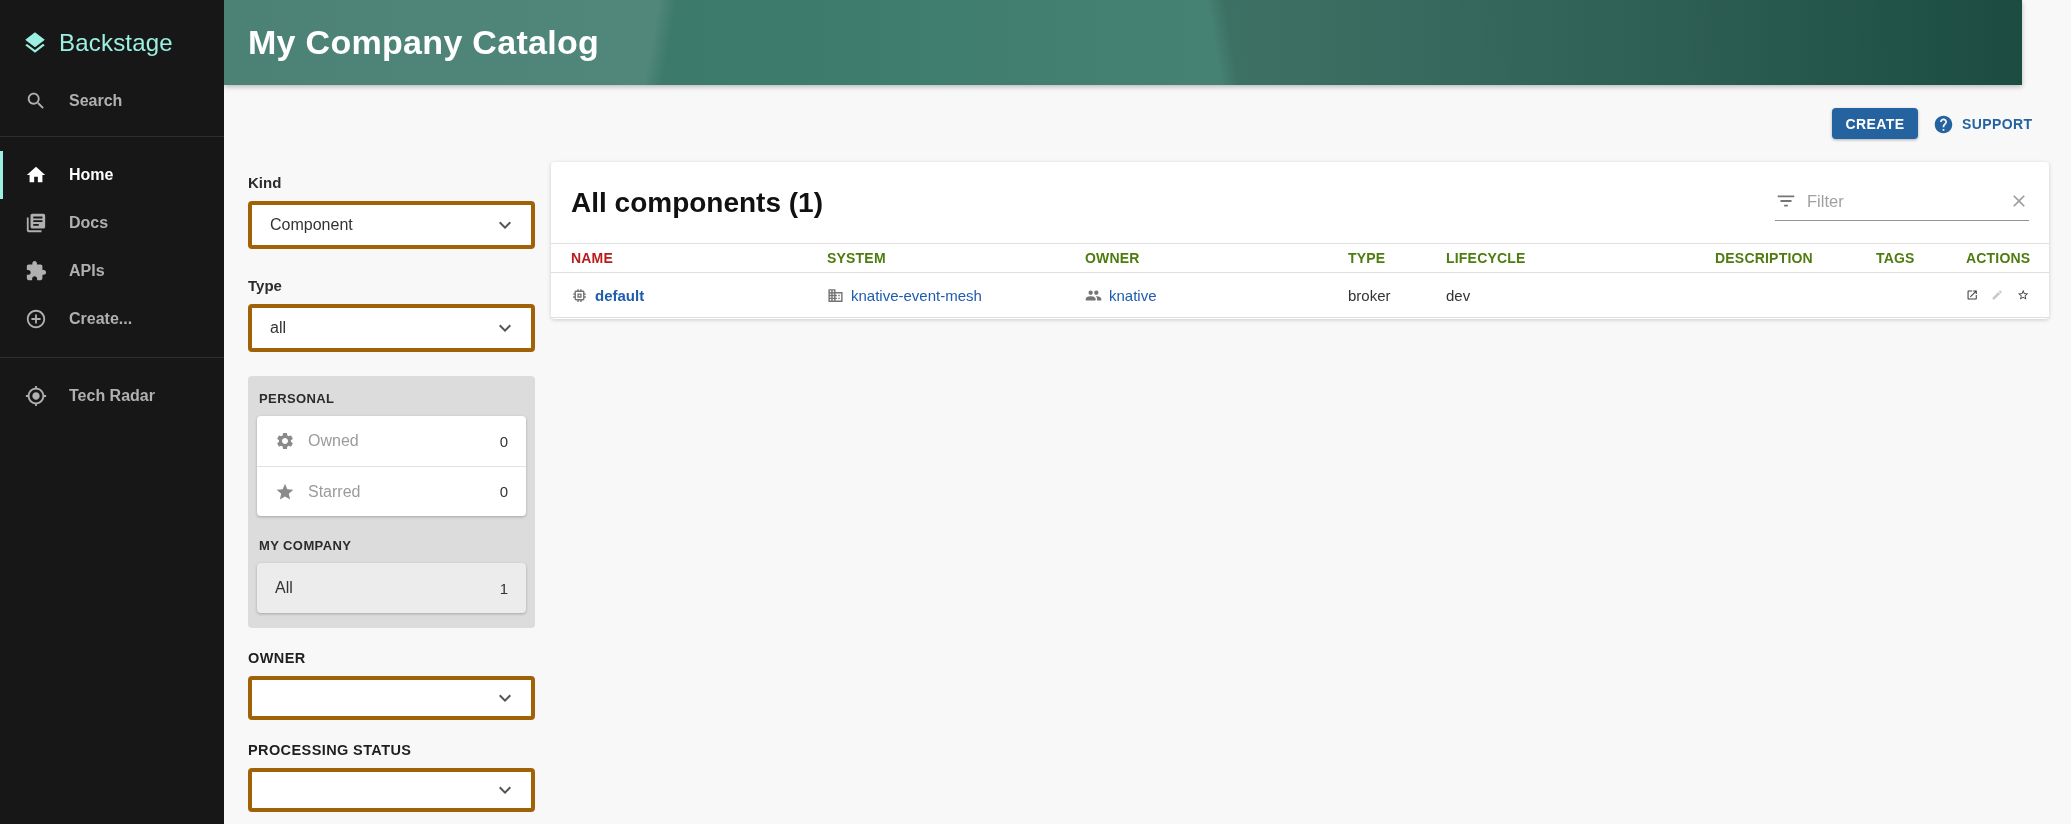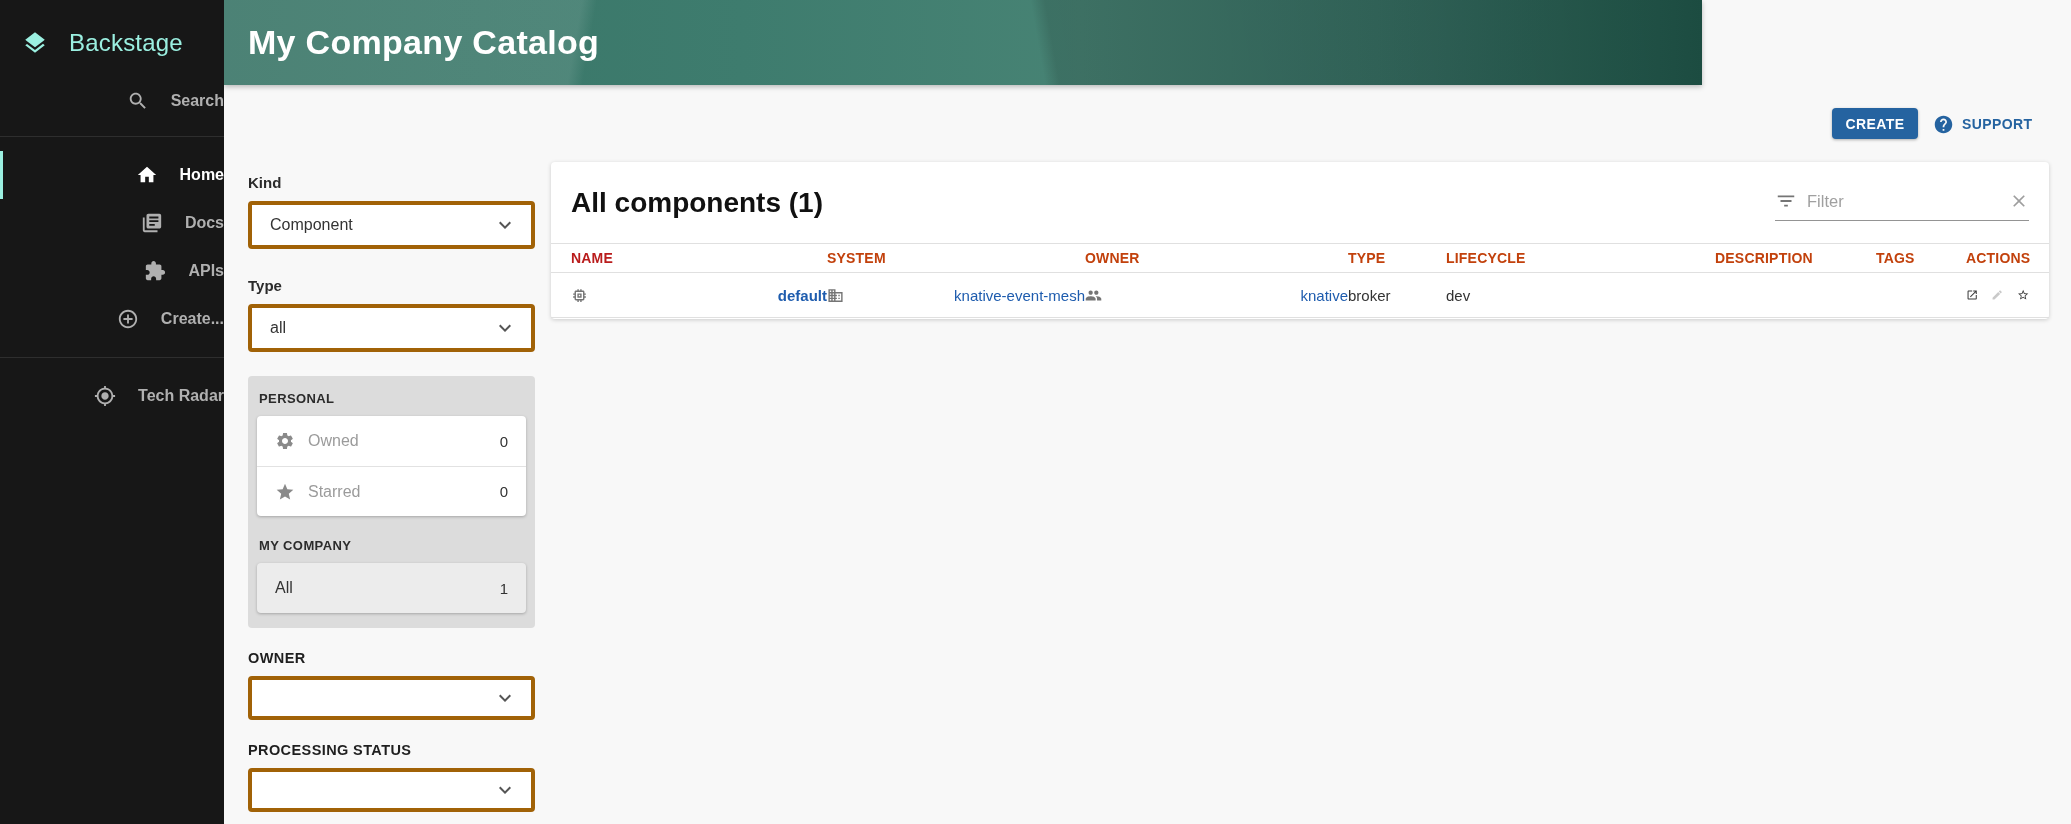--- a/index.html
+++ b/index.html
@@ -4,34 +4,34 @@
 <style>
   * { margin:0; padding:0; box-sizing:border-box; }
   html,body { width:2071px; height:824px; overflow:hidden;
     font-family:"Liberation Sans","DejaVu Sans",sans-serif; background:#f8f8f8; }
 
   .ic { display:inline-block; vertical-align:middle; fill:currentColor; }
 
   
   .sidebar { position:absolute; left:0; top:0; width:224px; height:824px;
     background:#171717; z-index:5; }
-  .logo-row { display:flex; align-items:center; gap:21px; padding:24px 0 0 22px; height:62px; }
+  .logo-row { display:flex; align-items:center; gap:11px; padding:24px 0 0 22px; height:62px; }
   .logo-text { color:#9bf0e1; font-size:24px; font-weight:400; letter-spacing:.2px; }
   .side-item { position:relative; display:flex; align-items:center; gap:22px;
     height:48px; padding-left:25px; color:#b0b0b0; font-size:16px; font-weight:600;
-    cursor:pointer;justify-content:flex-end; }
+    cursor:pointer; }
   .side-item .ic { width:22px; height:22px; flex:0 0 22px; }
   .side-item.active { color:#ffffff; }
   .side-item.active::before { content:""; position:absolute; left:0; top:0;
     width:3px; height:100%; background:#9bf0e1; }
   .side-divider { border:none; border-top:1px solid #2e2e2e; margin:14px 0; }
   .search-item { margin-top:18px; height:42px; }
 
   
-  .app-header { position:absolute; left:224px; top:0; width:1478px; height:85px;
+  .app-header { position:absolute; left:224px; top:0; width:1798px; height:85px;
     background:
       linear-gradient(100deg, rgba(255,255,255,.10) 0%, rgba(255,255,255,.10) 24%, rgba(255,255,255,0) 25%),
       linear-gradient(80deg, rgba(0,0,0,0) 55%, rgba(0,0,0,.14) 56%, rgba(0,0,0,.20) 100%),
       linear-gradient(90deg, #387466 0%, #3e7c6e 35%, #478374 58%, #3a7568 78%, #235f51 100%);
     box-shadow:0 2px 5px rgba(0,0,0,.25); display:flex; align-items:center; z-index:4; }
   .app-header h1 { color:#ffffff; font-size:34px; font-weight:700; margin-left:24px; letter-spacing:.3px; }
 
   
   .create-btn { position:absolute; left:1832px; top:108px; width:86px; height:31px;
     background:#2563a0; color:#fff; border:none; border-radius:4px;
@@ -77,24 +77,24 @@
     border-bottom:1px solid #949494; padding-bottom:2px; }
   .filter-box .f-ic { width:22px; height:22px; color:#757575; margin-right:10px; flex:0 0 22px; }
   .filter-box input { flex:1; border:none; outline:none; font-family:inherit;
     font-size:16.5px; color:#333; background:transparent; min-width:0; }
   .filter-box input::placeholder { color:#a0a0a0; }
   .filter-box .x-ic { width:20px; height:20px; color:#9e9e9e; cursor:pointer; flex:0 0 20px; }
 
   .cols { display:grid; grid-template-columns:256px 258px 263px 98px 269px 161px 90px 1fr;
     align-items:center; padding:0 20px; }
   .thead { height:30px; border-top:1px solid #e0e0e0; border-bottom:1px solid #e0e0e0; }
-  .thead .th { font-size:14px; font-weight:600; color:#c2410c; letter-spacing:.2px; }
+  .thead .th { font-size:14px; font-weight:600; color:#4d7c0f; letter-spacing:.2px; }
   .thead .th.sorted { color:#b91c1c; font-weight:700; }
   .trow { height:45px; border-bottom:1px solid #e0e0e0; }
-  .cell { font-size:15px; color:#333; display:flex; align-items:center; gap:7px; min-width:0;justify-content:space-between; }
+  .cell { font-size:15px; color:#333; display:flex; align-items:center; gap:7px; min-width:0; }
   .cell .ent-ic { width:17px; height:17px; color:#757575; flex:0 0 17px; }
   .cell a { color:#1e5cae; text-decoration:none; white-space:nowrap; }
   .cell.name a { font-weight:700; }
   .actions-cell { display:flex; align-items:center; gap:13px; }
   .actions-cell .act-ic { width:22px; height:22px; cursor:pointer; }
   .act-open { color:#3c3c3c; }
   .act-edit { color:#c9c9c9; }
   .act-star { color:#3c3c3c; }
 </style>
 </head>

